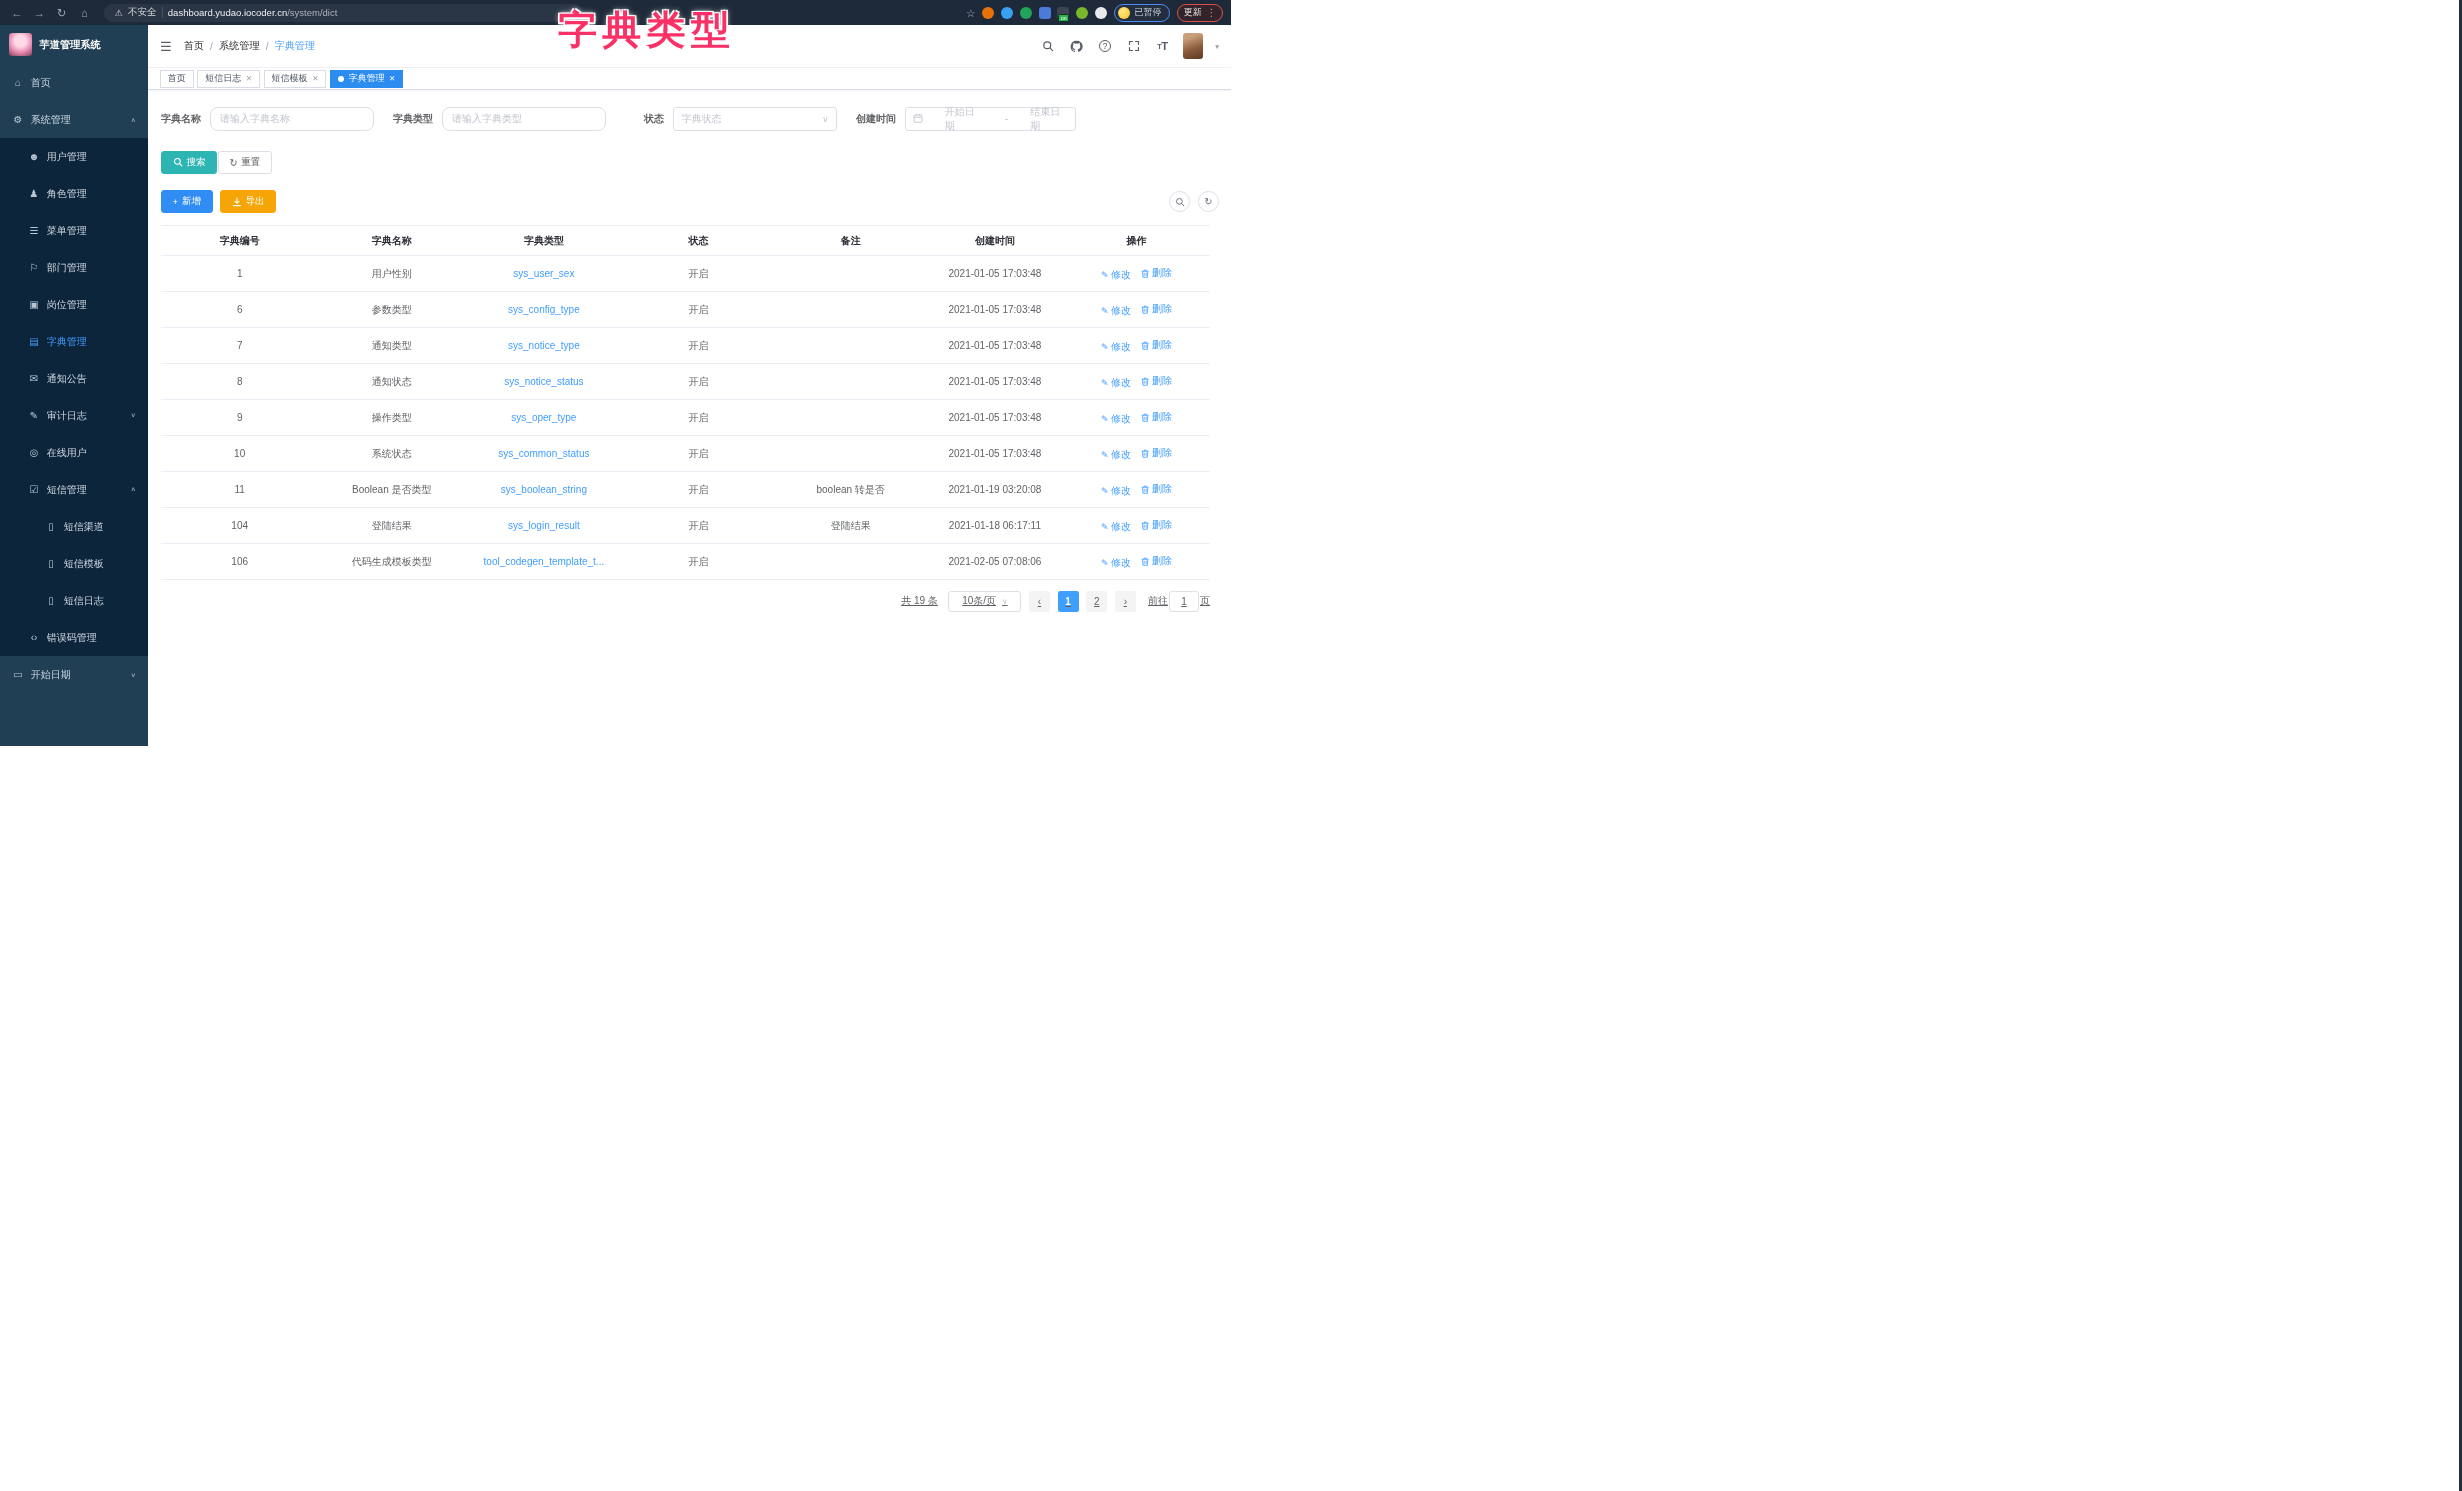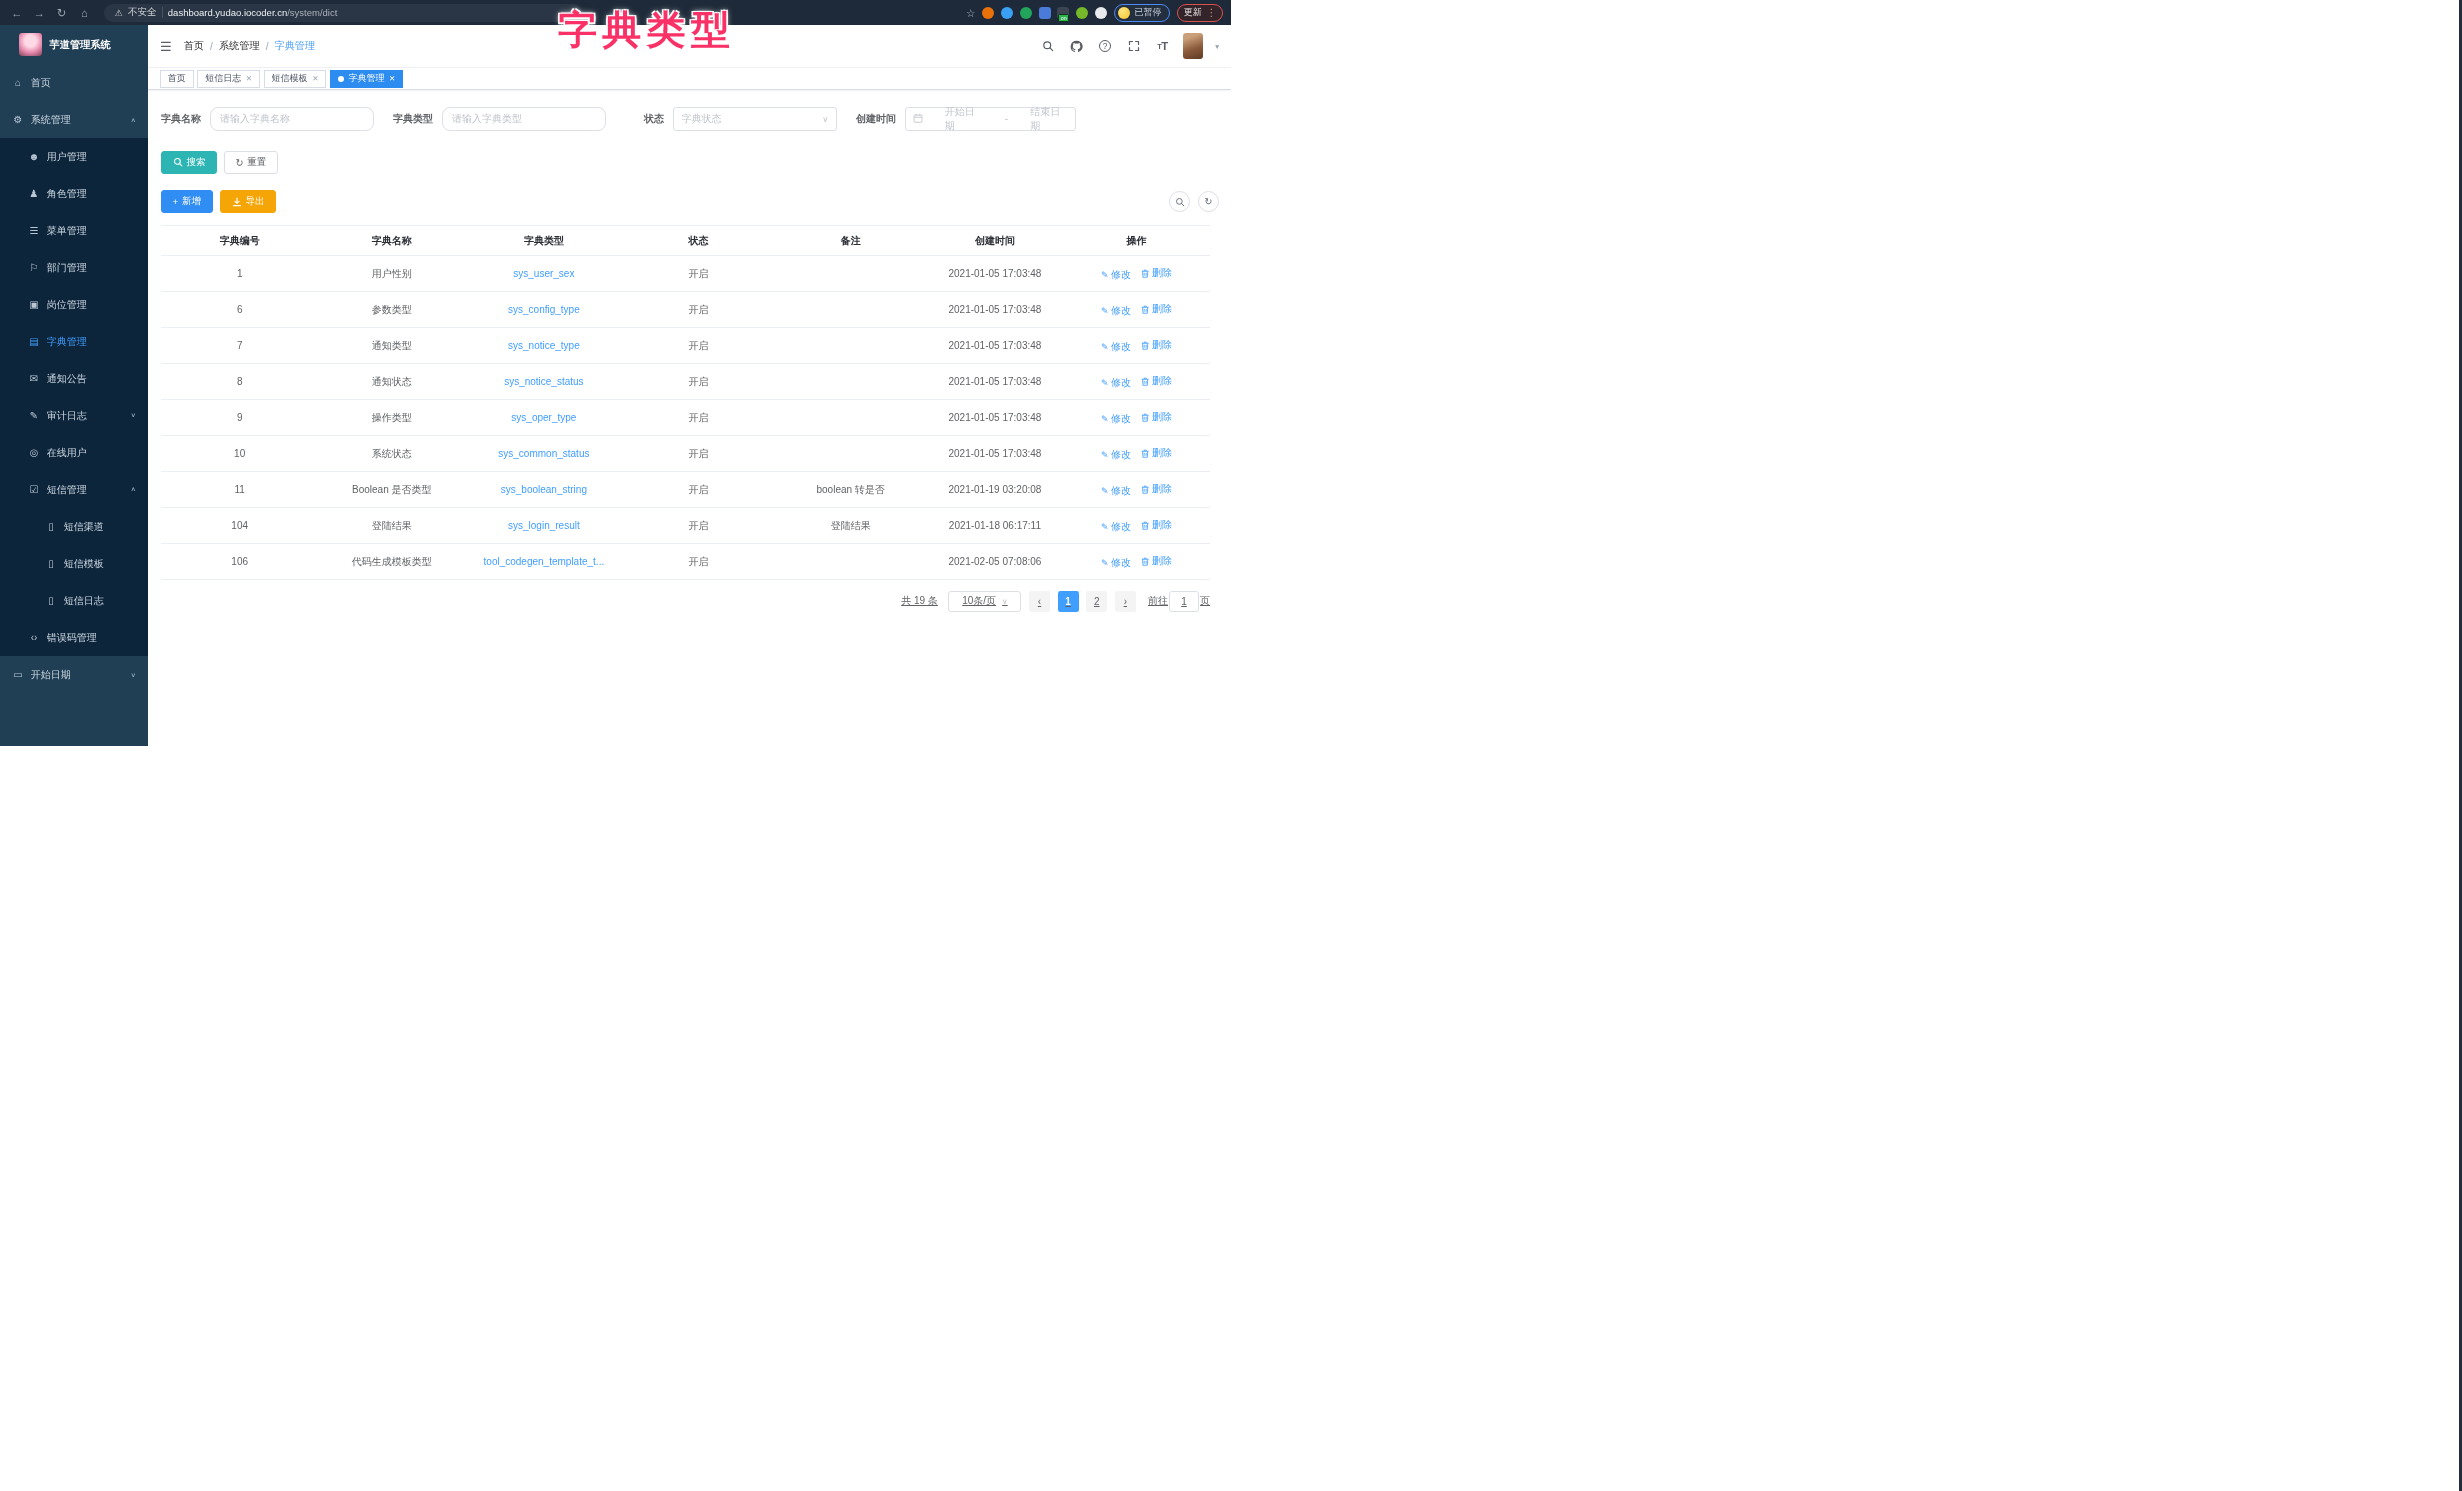--- a/index.html
+++ b/index.html
@@ -21,21 +21,21 @@
   .ext-on-label { position:absolute; bottom:-3.8px; left:0.8px; background:#2bb24c; color:#fff; font-size:5.3px; line-height:6px; padding:0 1.5px; border-radius:1.5px; border:0.8px solid #10331c; }
   .paused-pill { display:flex; align-items:center; gap:4.6px; border:1.5px solid #4b8bf5; background:#232f3e; border-radius:10px; padding:1.5px 7.6px 1.5px 3px; color:#cfd6e3; font-size:9px; cursor:pointer; }
   .emoji-face { width:12px; height:12px; border-radius:50%; background:radial-gradient(circle at 35% 35%, #ffe680, #f6c52a); }
   .update-pill { display:flex; align-items:center; gap:4.6px; border:1.5px solid #d9534b; background:#33232a; border-radius:10px; padding:1.5px 6px; color:#e8e6e3; font-size:9px; cursor:pointer; }
   .kebab { color:#e2996a; font-size:10px; }
   .star { color:#aeb6c0; font-size:10.6px; cursor:pointer; }
 
   
   .app { display:flex; height:721px; }
   .sidebar { width:148px; background:#203e54; color:#cfd9e3; flex:0 0 auto; display:flex; flex-direction:column; }
-  .logo-row { height:39px; display:flex; align-items:center; gap:7.6px; padding:0 19px; }
+  .logo-row { height:39px; display:flex; align-items:center; gap:7.6px; padding:0 9px; }
   .logo-avatar { width:23px; height:23px; border-radius:3px; background:radial-gradient(circle at 50% 35%, #ffd9e6 30%, #e78cb0 60%, #7c3f55); }
   .logo-title { color:#fff; font-weight:bold; font-size:10.2px; }
   .menu { flex:1; }
   .side-item { height:37px; display:flex; align-items:center; gap:6.8px; cursor:pointer; font-size:10px; color:#cfd9e3; }
   .side-item.lv1 { padding-left:12px; }
   .side-item.lv2 { padding-left:28px; background:#0d253b; }
   .side-item.lv3 { padding-left:45px; background:#0d253b; }
   .side-item .mi { width:12px; text-align:center; font-size:10px; color:#b9c7d4; font-style:normal; flex:0 0 auto; }
   .side-item.active, .side-item.active .mi { color:#3f9eff; }
   .side-item .chev { margin-left:auto; margin-right:12px; font-size:7.6px; color:#9fb2c2; transform:scaleY(.8); }
@@ -75,21 +75,21 @@
   .f-select { width:164px; height:24px; border:0.8px solid #dcdfe6; border-radius:3px; padding:0 7.6px; display:flex; align-items:center; color:#c0c4cc; cursor:pointer; }
   .f-select .sel-caret { margin-left:auto; color:#c0c4cc; font-size:8.3px; }
   .f-date { width:171px; height:24px; border:0.8px solid #dcdfe6; border-radius:3px; padding:0 6.8px; display:flex; align-items:center; gap:22px; color:#c0c4cc; cursor:pointer; }
   .f-date .dsep { color:#c0c4cc; }
 
   .btn { height:23px; border-radius:3px; border:0.8px solid transparent; display:inline-flex; align-items:center; gap:3.8px; padding:0 10.6px; font-size:9.5px; cursor:pointer; font-family:inherit; }
   .btn-search { background:#2cb5b3; border-color:#2cb5b3; color:#fff; }
   .btn-reset { background:#fff; border-color:#dcdfe6; color:#606266; }
   .btn-add { background:#2f8df4; border-color:#2f8df4; color:#fff; }
   .btn-export { background:#f5a506; border-color:#f5a506; color:#fff; }
-  .btn-row { display:flex; gap:7px; margin-bottom:16.7px; }
+  .btn-row { display:flex; gap:1px; margin-bottom:16.7px; }
   .toolbar-row { display:flex; gap:7.6px; margin-bottom:12px; align-items:center; }
   .tool-circles { margin-left:auto; display:flex; gap:7.6px; }
   .circ-btn { width:21px; height:21px; border-radius:50%; border:0.8px solid #dcdfe6; background:#fff; color:#6b7280; display:flex; align-items:center; justify-content:center; cursor:pointer; font-size:10px; }
 
   
   table.grid { width:1049px; border-collapse:collapse; table-layout:fixed; border-top:0.8px solid #ebeef5; }
   .grid th { height:30px; font-weight:bold; color:#2c2f36; font-size:10px; border-bottom:0.8px solid #ebeef5; text-align:center; background:#fff; }
   .grid td { height:36px; color:#606266; font-size:10px; border-bottom:0.8px solid #ebeef5; text-align:center; overflow:hidden; white-space:nowrap; text-overflow:ellipsis; }
   .type-link { color:#409eff; cursor:pointer; }
   .act-link { color:#409eff; cursor:pointer; display:inline-flex; align-items:center; gap:2.3px; }

